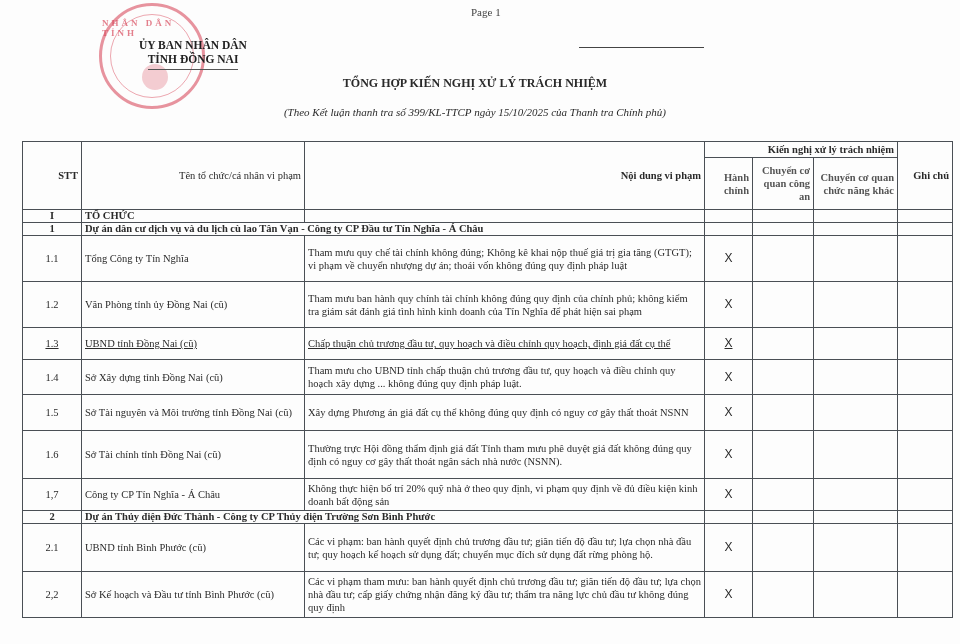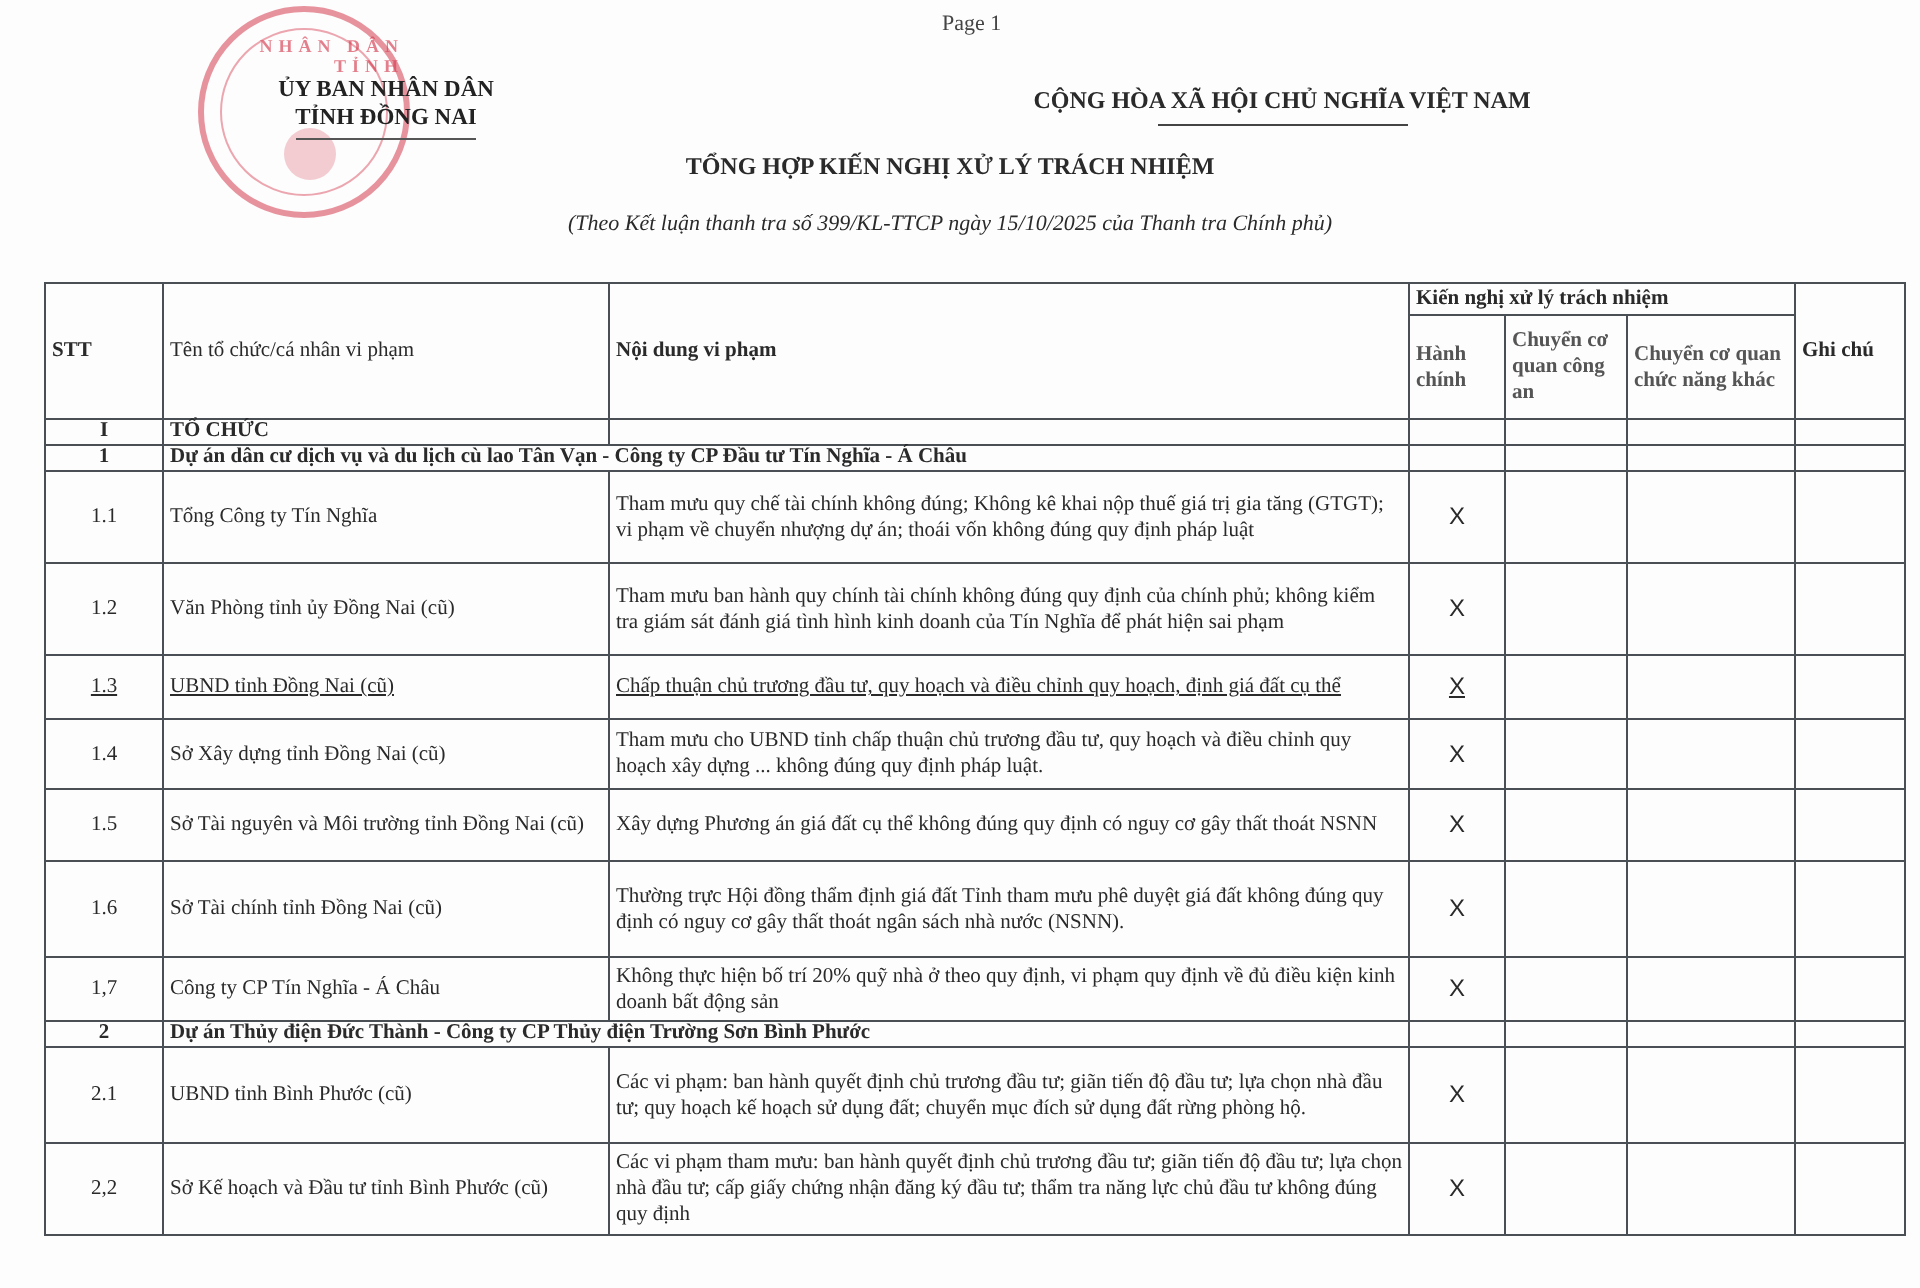--- a/index.html
+++ b/index.html
@@ -15,21 +15,21 @@
   }
   .seal::before {
     content:""; position:absolute; left:8px; top:8px; right:8px; bottom:8px; border-radius:50%;
     border:1.5px solid rgba(214,60,80,0.45);
   }
   .seal-star {
     position:absolute; left:40px; top:58px; width:26px; height:26px; border-radius:50%;
     background:rgba(214,60,80,0.25);
   }
   .seal-ring-text {
-    position:absolute; left:0; top:12px; width:100%; text-align:right;
+    position:absolute; left:0; top:12px; width:100%; text-align:left;
     font-size:9px; color:rgba(214,60,80,0.65); letter-spacing:3px; font-weight:bold;
   }
   .org {
     position:absolute; left:118px; top:38px; width:150px; text-align:center;
     font-weight:bold; font-size:11.5px; line-height:14px; color:#222;
   }
   .org-line { width:90px; height:1px; background:#555; margin:3px auto 0; }
   .nation {
     position:absolute; left:476px; top:43px; width:330px; text-align:center;
     font-weight:bold; font-size:12px; line-height:15px;
@@ -44,21 +44,21 @@
     position:absolute; left:200px; top:106px; width:550px; text-align:center;
     font-style:italic; font-size:11px;
   }
   table.main {
     position:absolute; left:22px; top:141px; width:930px;
     border-collapse:collapse; table-layout:fixed; font-size:10.5px;
   }
   table.main td, table.main th {
     border:1.2px solid #4a4f55; padding:1px 3px; vertical-align:middle; line-height:13px;
   }
-  table.main th { font-weight:bold; text-align:left; font-size:10.5px; }
+  table.main th { font-weight:bold; text-align:right; font-size:10.5px; }
   th.sub { font-weight:normal; color:#555; line-height:13px; }
   th.group { height:12px; padding:0 2px; line-height:12px; }
   td.stt { text-align:center; }
   td.bold { font-weight:bold; }
   td.x { text-align:center; font-family:"Liberation Sans",sans-serif; font-size:12px; }
   td.content { line-height:13px; }
   tr.sec td { height:12px; padding:0 3px; line-height:12px; }
 </style>
 </head>
 <body>
@@ -69,21 +69,20 @@
   <div class="seal-ring-text">NHÂN DÂN TỈNH</div>
   <div class="seal-star"></div>
 </div>
 <div class="org">
   <div>ỦY BAN NHÂN DÂN</div>
   <div>TỈNH ĐỒNG NAI</div>
   <div class="org-line"></div>
 </div>
 
 <div class="nation">
-  <div>CỘNG HÒA XÃ HỘI CHỦ NGHĨA VIỆT NAM</div>
   <div class="nation-line"></div>
 </div>
 
 <div class="doc-title">TỔNG HỢP KIẾN NGHỊ XỬ LÝ TRÁCH NHIỆM</div>
 <div class="doc-subtitle">(Theo Kết luận thanh tra số 399/KL-TTCP ngày 15/10/2025 của Thanh tra Chính phủ)</div>
 
 <table class="main">
   <colgroup>
     <col style="width:59px">
       <col style="width:223px">

